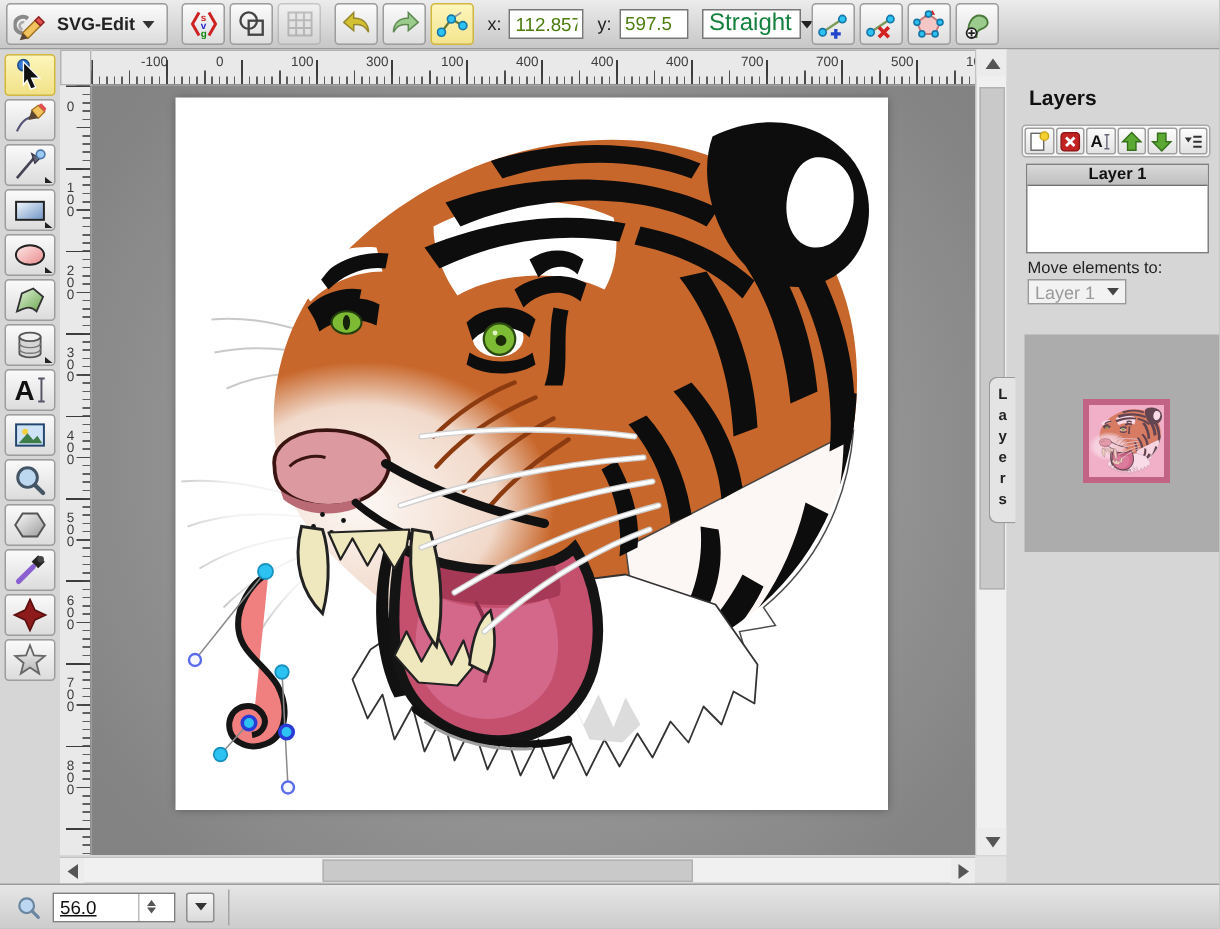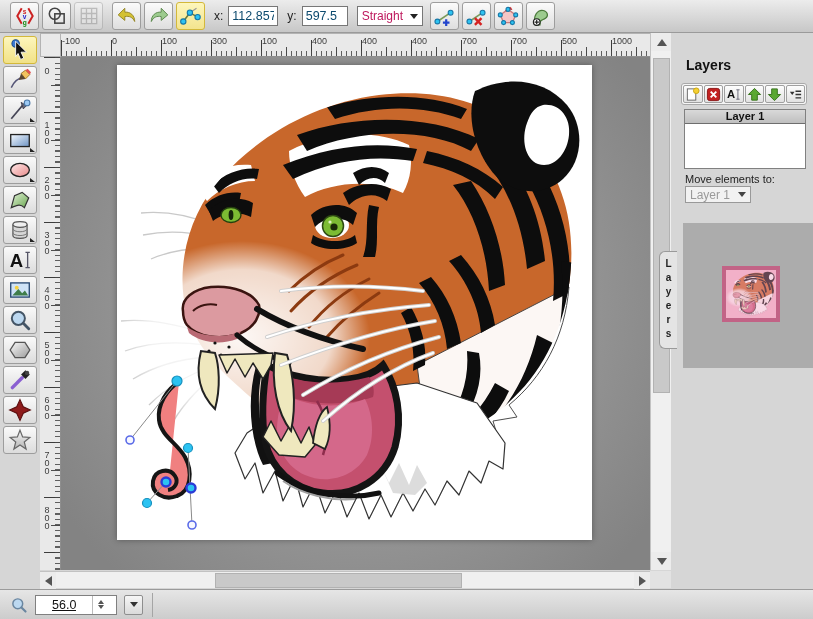--- a/index.html
+++ b/index.html
@@ -13,43 +13,43 @@
     display:flex;align-items:center;padding:0 4px;gap:3px;}
   .tbtn{width:29px;height:28px;border:1px solid #9d9d9d;border-radius:3px;
     background:linear-gradient(#fbfbfb,#dedede);display:flex;align-items:center;justify-content:center;flex:0 0 auto;}
   .tbtn.active{background:linear-gradient(#fdf6bc,#f3e48e);border-color:#d3b83a;}
   .tbtn.disabled{opacity:.45;}
   #logo-btn{height:28px;border:1px solid #9d9d9d;border-radius:3px;background:linear-gradient(#fbfbfb,#dcdcdc);
     display:flex;align-items:center;gap:5px;padding:0 8px 0 4px;flex:0 0 auto;}
   #logo-btn .lbl{font-size:12px;font-weight:bold;color:#222;}
   .caret{width:0;height:0;border-left:4px solid transparent;border-right:4px solid transparent;border-top:5px solid #333;}
   .coord-lbl{font-size:12px;color:#222;margin:0 2px 0 6px;}
-  .coord-input{width:50px;height:20px;border:1px solid #777;background:#fff;font-size:12.5px;color:#0c4a6e;padding:1px 3px;}
+  .coord-input{width:50px;height:20px;border:1px solid #777;background:#fff;font-size:12.5px;color:#4d7c0f;padding:1px 3px;}
   .sel{height:20px;border:1px solid #777;background:#fff;display:flex;align-items:center;
-    font-size:12px;color:#be185d;padding:0 4px;gap:6px;justify-content:space-between;}
+    font-size:16px;color:#15803d;padding:0 4px;gap:6px;justify-content:space-between;}
   .sel .caret{border-top-color:#222;}
 
   
   #left-tools{position:absolute;left:0;top:33px;width:40px;height:556px;background:#d6d6d6;}
   .ltbtn{position:absolute;left:3px;width:34px;height:28px;border:1px solid #9d9d9d;border-radius:3px;
     background:linear-gradient(#fafafa,#dcdcdc);display:flex;align-items:center;justify-content:center;}
   .ltbtn.active{background:linear-gradient(#fdf6bc,#f1e187);border-color:#d3b83a;}
   .flyout{position:absolute;right:1px;bottom:1px;width:0;height:0;
     border-top:4px solid transparent;border-left:5px solid #222;}
 
   
   #ruler-corner{position:absolute;left:40px;top:33px;width:21px;height:24px;background:#e9e9e9;border:1px solid #b3b3b3;}
   #h-ruler{position:absolute;left:61px;top:33px;width:589px;height:24px;background:#e9e9e9;
     border-top:1px solid #b3b3b3;border-bottom:1px solid #8e8e8e;overflow:hidden;
     background-image:
       repeating-linear-gradient(to right,rgba(70,70,70,.85) 0 1px,transparent 1px 5px),
       repeating-linear-gradient(to right,rgba(60,60,60,.9) 0 1px,transparent 1px 25px),
       repeating-linear-gradient(to right,#3c3c3c 0 1px,transparent 1px 50px);
     background-size:100% 5px,100% 9px,100% 16px;background-position:bottom left;background-repeat:repeat-x;}
-  .hlab{position:absolute;top:2px;font-size:9px;color:#3c3c3c;}
+  .hlab{position:absolute;top:2px;font-size:9px;color:#3c3c3c;margin-left:32px;}
   #v-ruler{position:absolute;left:40px;top:57px;width:21px;height:513px;background:#e9e9e9;
     border-right:1px solid #8e8e8e;overflow:hidden;
     background-image:
       repeating-linear-gradient(to bottom,rgba(70,70,70,.85) 0 1px,transparent 1px 5.5px),
       repeating-linear-gradient(to bottom,rgba(60,60,60,.9) 0 1px,transparent 1px 27.5px),
       repeating-linear-gradient(to bottom,#3c3c3c 0 1px,transparent 1px 55px);
     background-size:5px 100%,9px 100%,16px 100%;background-position:top right;background-repeat:repeat-y;}
   .vlab{position:absolute;left:2px;font-size:9px;line-height:8px;color:#3c3c3c;white-space:pre-line;text-align:center;width:10px;}
 
   
@@ -90,34 +90,45 @@
   #layers-tab{position:absolute;left:659px;top:251px;width:18px;height:98px;background:#e4e4e4;
     border:1px solid #9a9a9a;border-right:none;border-radius:6px 0 0 6px;
     display:flex;align-items:center;justify-content:center;}
   #layers-tab span{writing-mode:vertical-rl;text-orientation:upright;font-size:10px;font-weight:bold;color:#222;letter-spacing:3px;}
 
   
   #status-bar{position:absolute;left:0;top:589px;width:813px;height:30px;
     background:linear-gradient(#e6e6e6,#cccccc);border-top:1px solid #9b9b9b;
     display:flex;align-items:center;padding-left:10px;gap:7px;}
   #zoom-input-wrap{width:82px;height:20px;background:#fff;border:1px solid #808080;display:flex;align-items:center;}
-  #zoom-input-wrap input{border:none;outline:none;width:56px;font-size:12.5px;color:#111;padding:0 16px;text-decoration:underline;}
+  #zoom-input-wrap input{border:none;outline:none;width:56px;font-size:12.5px;color:#111;padding:0 4px;text-decoration:underline;}
   #zoom-spinner{width:16px;height:18px;border-left:1px solid #bbb;display:flex;flex-direction:column;align-items:center;justify-content:center;gap:1px;}
   #zoom-spinner .tri-up{border-left-width:3.5px;border-right-width:3.5px;border-bottom-width:4px;}
   #zoom-spinner .tri-down{border-left-width:3.5px;border-right-width:3.5px;border-top-width:4px;}
   #zoom-dd{width:19px;height:20px;border:1px solid #8e8e8e;border-radius:2px;background:linear-gradient(#f6f6f6,#dadada);
     display:flex;align-items:center;justify-content:center;}
   #status-sep{width:1px;height:24px;background:#a5a5a5;margin-left:2px;}
 </style>
 </head>
 <body>
 
 <div id="app">
 
   <div id="top-toolbar">
+    <div id="logo-btn">
+      <svg width="24" height="24" viewBox="0 0 20 20">
+        <path d="M8,7 a4.5,4.5 0 1 0 -3,8" fill="none" stroke="#8a8a8a" stroke-width="2.2"></path>
+        <path d="M6,9 a2,2 0 1 0 -1,4" fill="none" stroke="#aaa" stroke-width="1.4"></path>
+        <polygon points="5,15 12,8 15,11 8,18" fill="#f2c25e" stroke="#a07020" stroke-width="0.8"></polygon>
+        <polygon points="12,8 14,6 17,9 15,11" fill="#e05050" stroke="#902020" stroke-width="0.8"></polygon>
+        <polygon points="5,15 8,18 3.5,19" fill="#5a4632"></polygon>
+      </svg>
+      <span class="lbl">SVG-Edit</span>
+      <span class="caret"></span>
+    </div>
 
     <div class="tbtn" style="margin-left:6px">
       <svg width="22" height="22" viewBox="0 0 20 20">
         <polyline points="7,3 3,10 7,17" fill="none" stroke="#c22" stroke-width="1.8"></polyline>
         <polyline points="13,3 17,10 13,17" fill="none" stroke="#c22" stroke-width="1.8"></polyline>
         <text x="8" y="8" font-size="6" fill="#c22" font-weight="bold">s</text>
         <text x="8" y="13" font-size="6" fill="#22c" font-weight="bold">v</text>
         <text x="8" y="18" font-size="6" fill="#181" font-weight="bold">g</text>
       </svg>
     </div>

